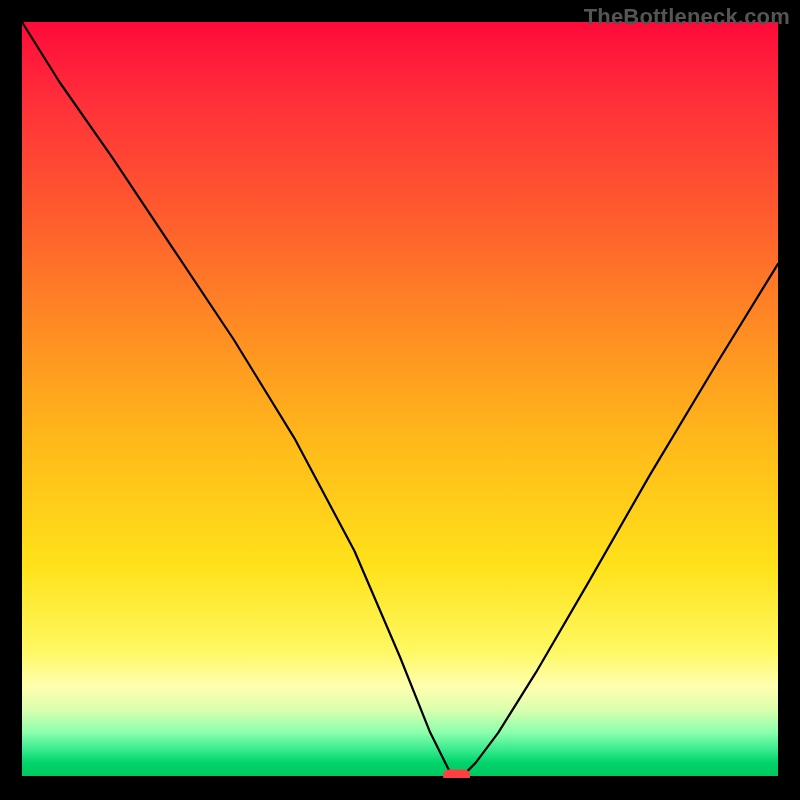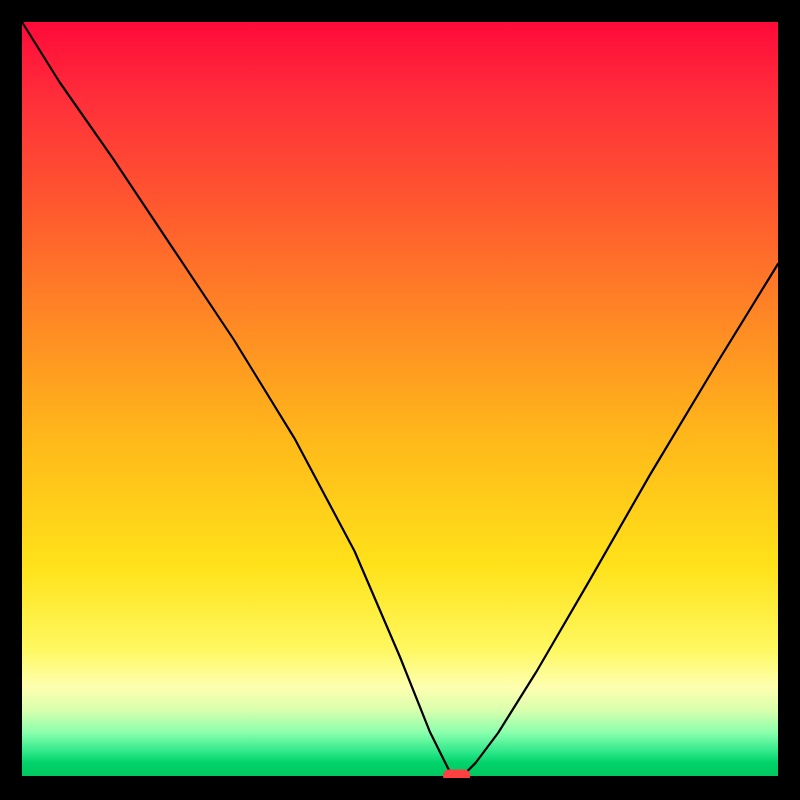--- a/index.html
+++ b/index.html
@@ -76,20 +76,21 @@
   }
   .axis-line {
     stroke: #000;
     stroke-width: 2;
   }
 </style>
 </head>
 <body>
 
 <div class="frame">
+  <div class="watermark">TheBottleneck.com</div>
 
   <div class="plot-area">
     <div class="gradient"></div>
 
     <svg class="curve" viewBox="0 0 756 756" preserveAspectRatio="none">
 
       <line class="axis-line" x1="0" y1="755" x2="756" y2="755"></line>
 
       <path id="curve-path" class="curve-path" d="M0.0 0.0 L37.8 60.5 L90.7 136.1 L151.2 226.8 L211.7 317.5 L272.2 415.8 L332.6 529.2 L378.0 635.0 L408.2 710.6 L423.4 740.9 L430.9 756.0 L438.5 756.0 L453.6 740.9 L476.3 710.6 L514.1 650.2 L567.0 559.4 L627.5 453.6 L695.5 340.2 L756.0 241.9"></path>
 

